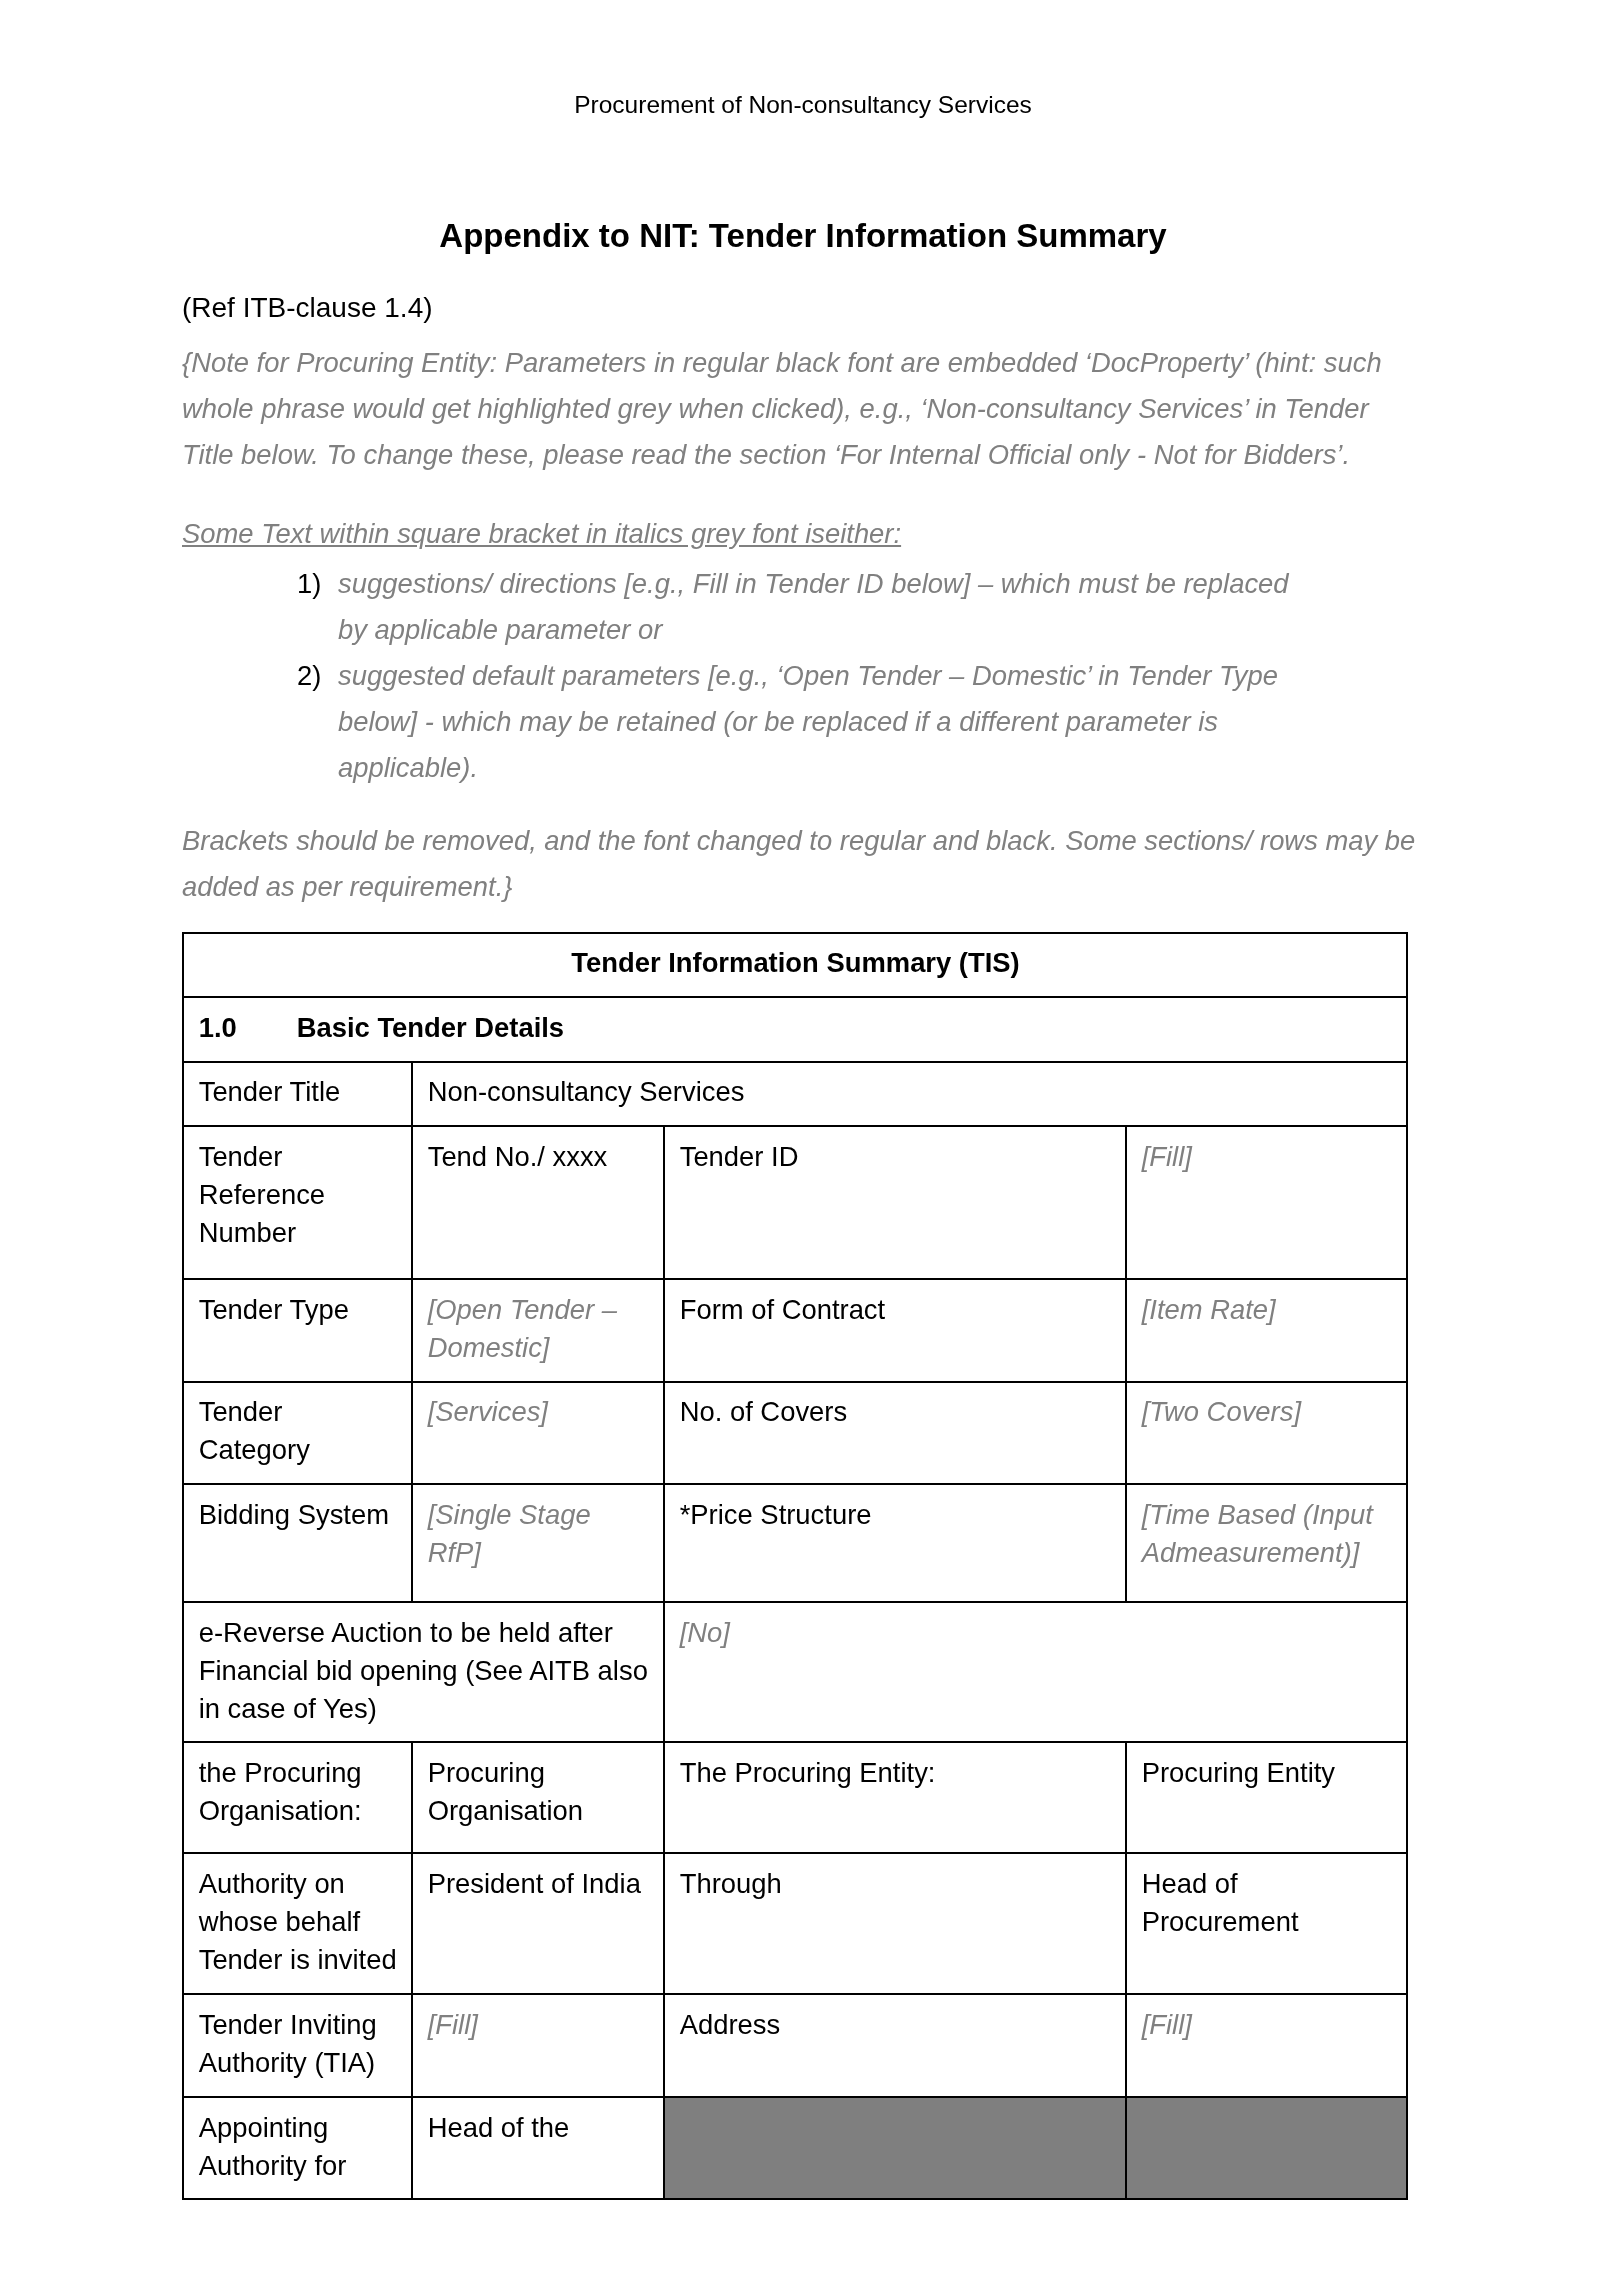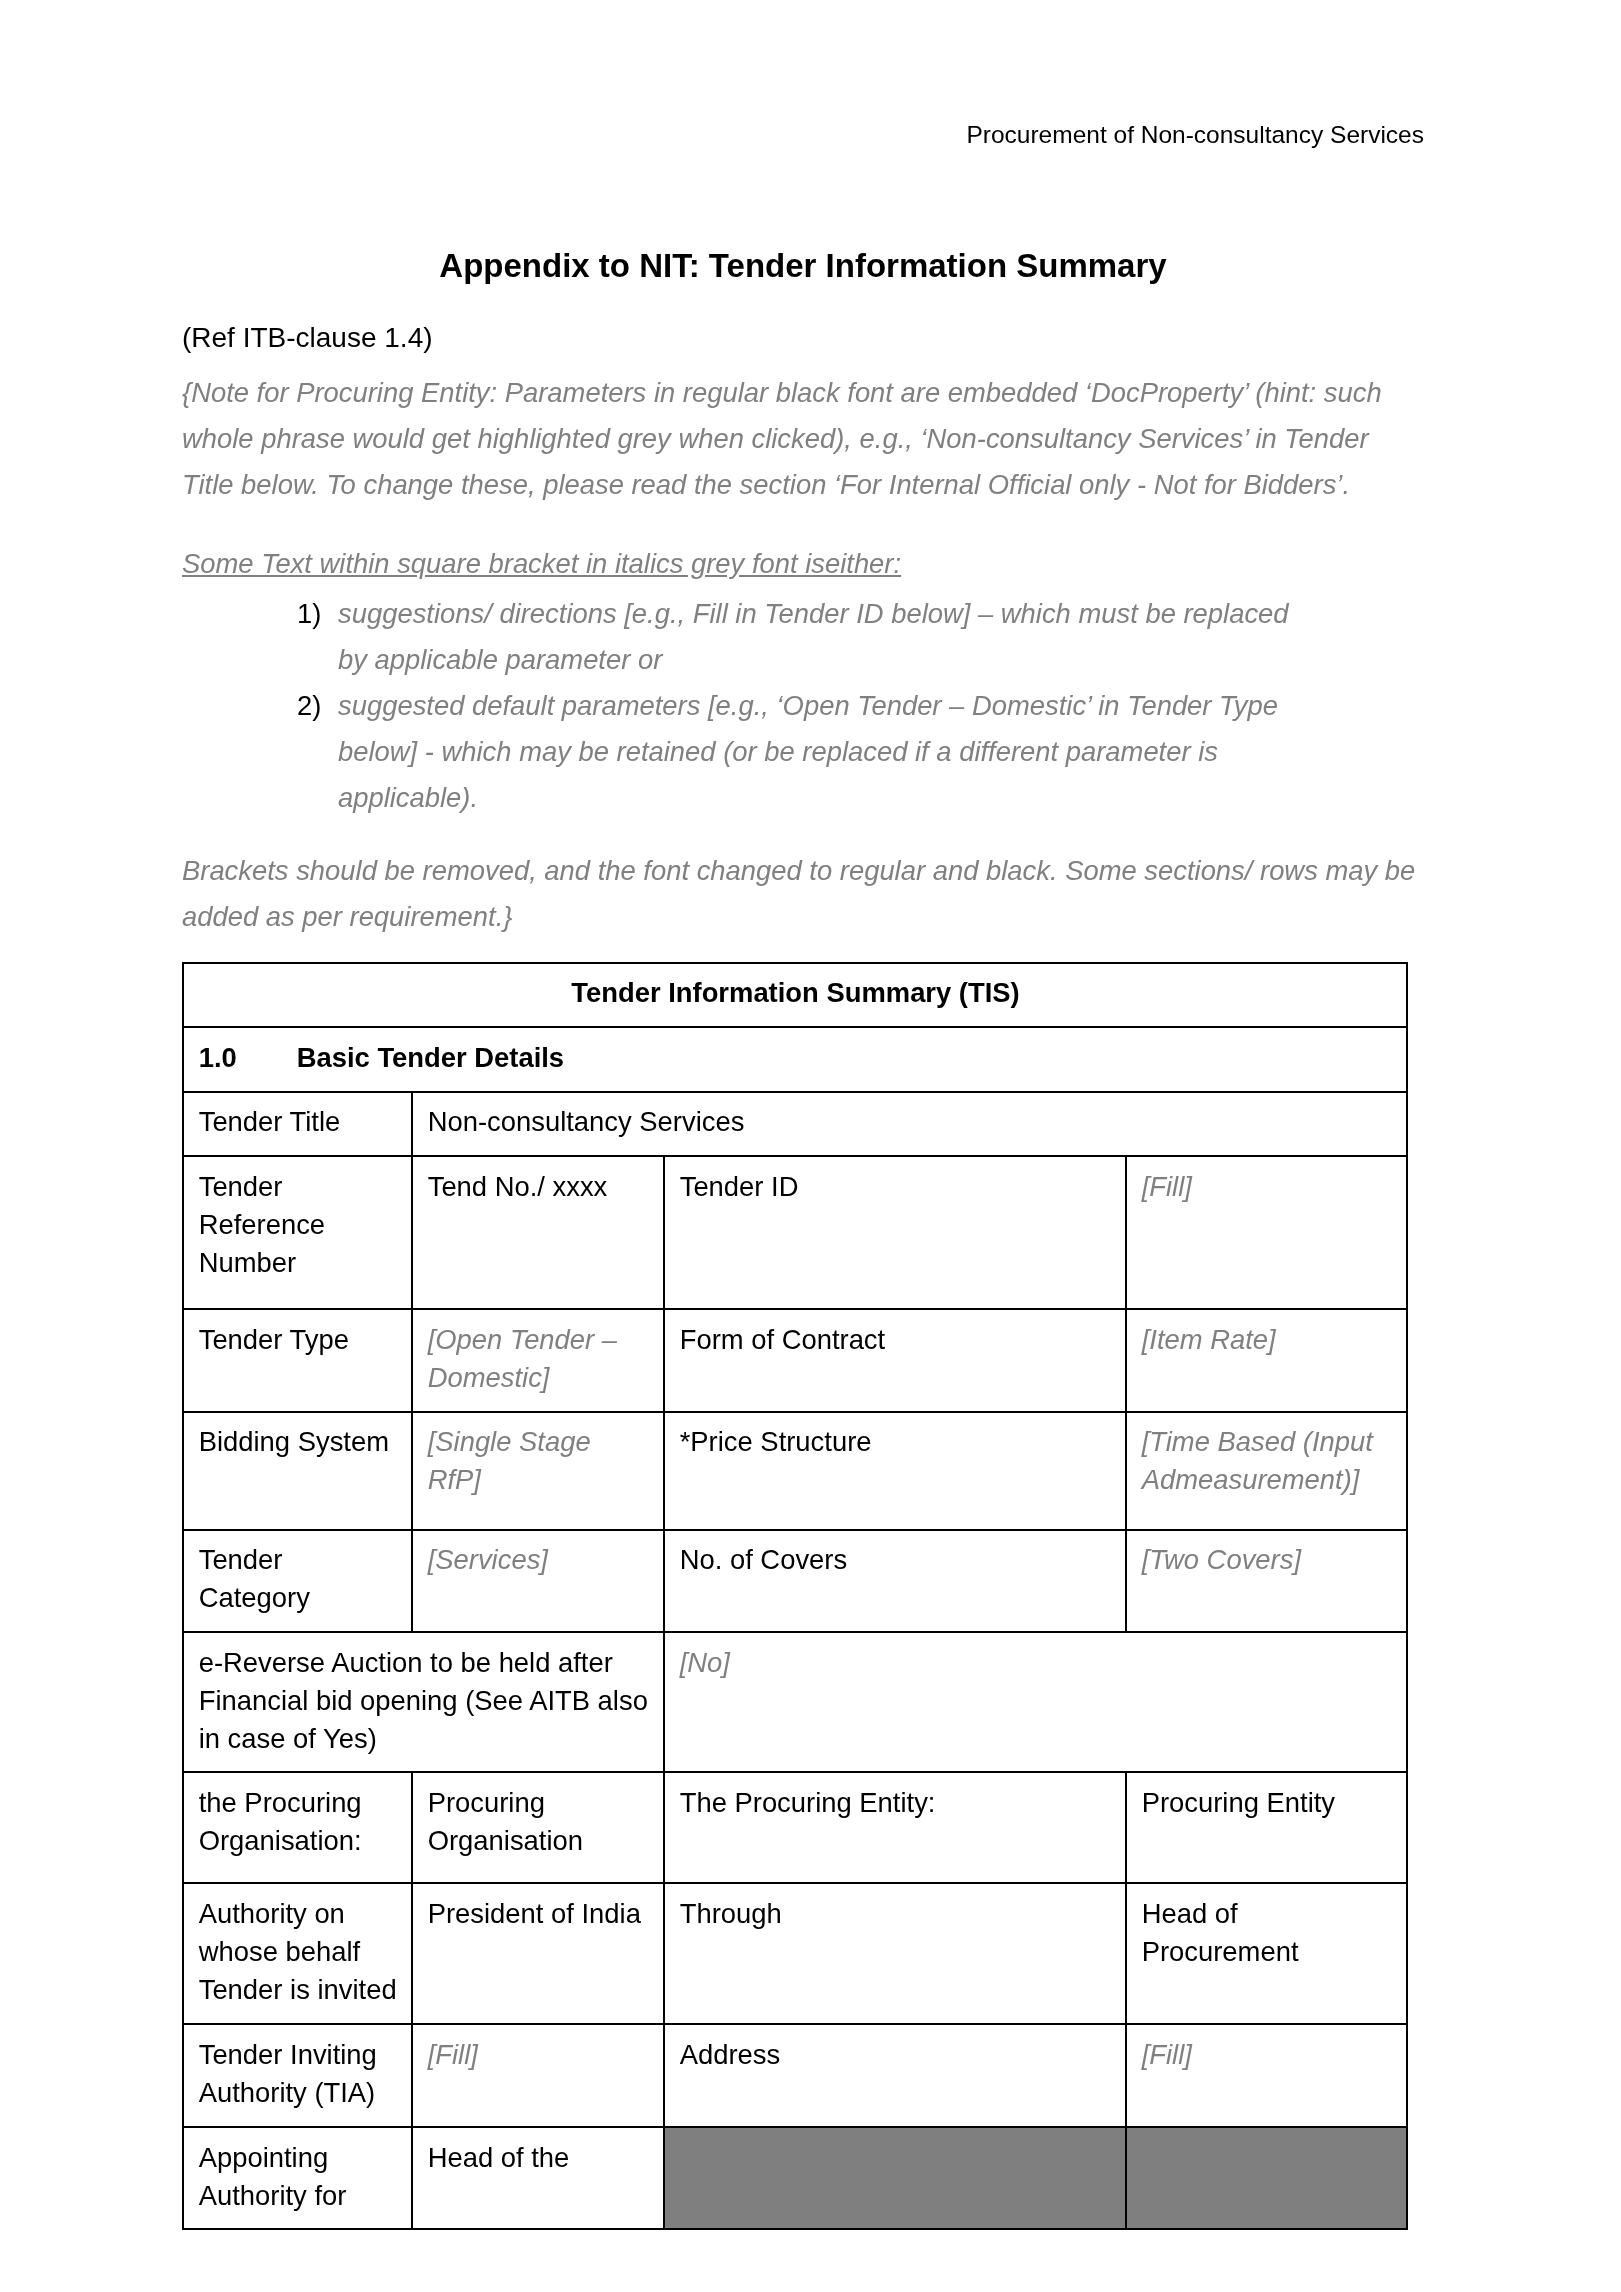--- a/index.html
+++ b/index.html
@@ -3,21 +3,21 @@
 <meta charset="utf-8">
 <style>
   html,body { margin:0; padding:0; background:#e8e8e8; }
   .page {
     position:relative; width:1621px; height:2293px; margin:0 auto;
     background:#ffffff; overflow:hidden;
     font-family:"Liberation Sans", sans-serif; color:#000;
   }
   .content { position:absolute; left:182px; top:0; width:1242px; }
 
-  .hdr { padding-top:120px; text-align:right; font-size:24.5px; line-height:30px; }
+  .hdr { padding-top:90px; text-align:center; font-size:24.5px; line-height:30px; }
 
   .title { margin-top:96px; text-align:center; font-size:33px; font-weight:bold; line-height:39px; }
 
   .subtitle { margin-top:41px; font-size:27.4px; font-weight:bold; line-height:35px; }
 
   .ref { margin-top:35px; font-size:28px; line-height:36px; }
 
   .muted { color:var(--muted,#808080); font-style:italic; }
 
   .note { margin-top:13.7px; font-size:27.4px; line-height:46px; }
@@ -99,31 +99,31 @@
           <td>Tend No./ xxxx</td>
           <td>Tender ID</td>
           <td class="muted">[Fill]</td>
         </tr>
         <tr style="height:89px">
           <td class="tight">Tender Type</td>
           <td class="tight muted">[Open Tender – Domestic]</td>
           <td class="tight">Form of Contract</td>
           <td class="tight muted">[Item Rate]</td>
         </tr>
+        <tr style="height:63px">
+          <td>Tender Category</td>
+          <td class="muted">[Services]</td>
+          <td>No. of Covers</td>
+          <td class="muted">[Two Covers]</td>
+        </tr>
         <tr style="height:118px">
           <td>Bidding System</td>
           <td class="muted">[Single Stage RfP]</td>
           <td>*Price Structure</td>
           <td class="muted">[Time Based (Input Admeasurement)]</td>
-        </tr>
-        <tr style="height:63px">
-          <td>Tender Category</td>
-          <td class="muted">[Services]</td>
-          <td>No. of Covers</td>
-          <td class="muted">[Two Covers]</td>
         </tr>
         <tr style="height:126px">
           <td colspan="2" class="tight">e-Reverse Auction to be held after Financial bid opening (See AITB also in case of Yes)</td>
           <td colspan="2" class="tight muted">[No]</td>
         </tr>
         <tr style="height:111px">
           <td>the Procuring Organisation:</td>
           <td>Procuring Organisation</td>
           <td>The Procuring Entity:</td>
           <td>Procuring Entity</td>

